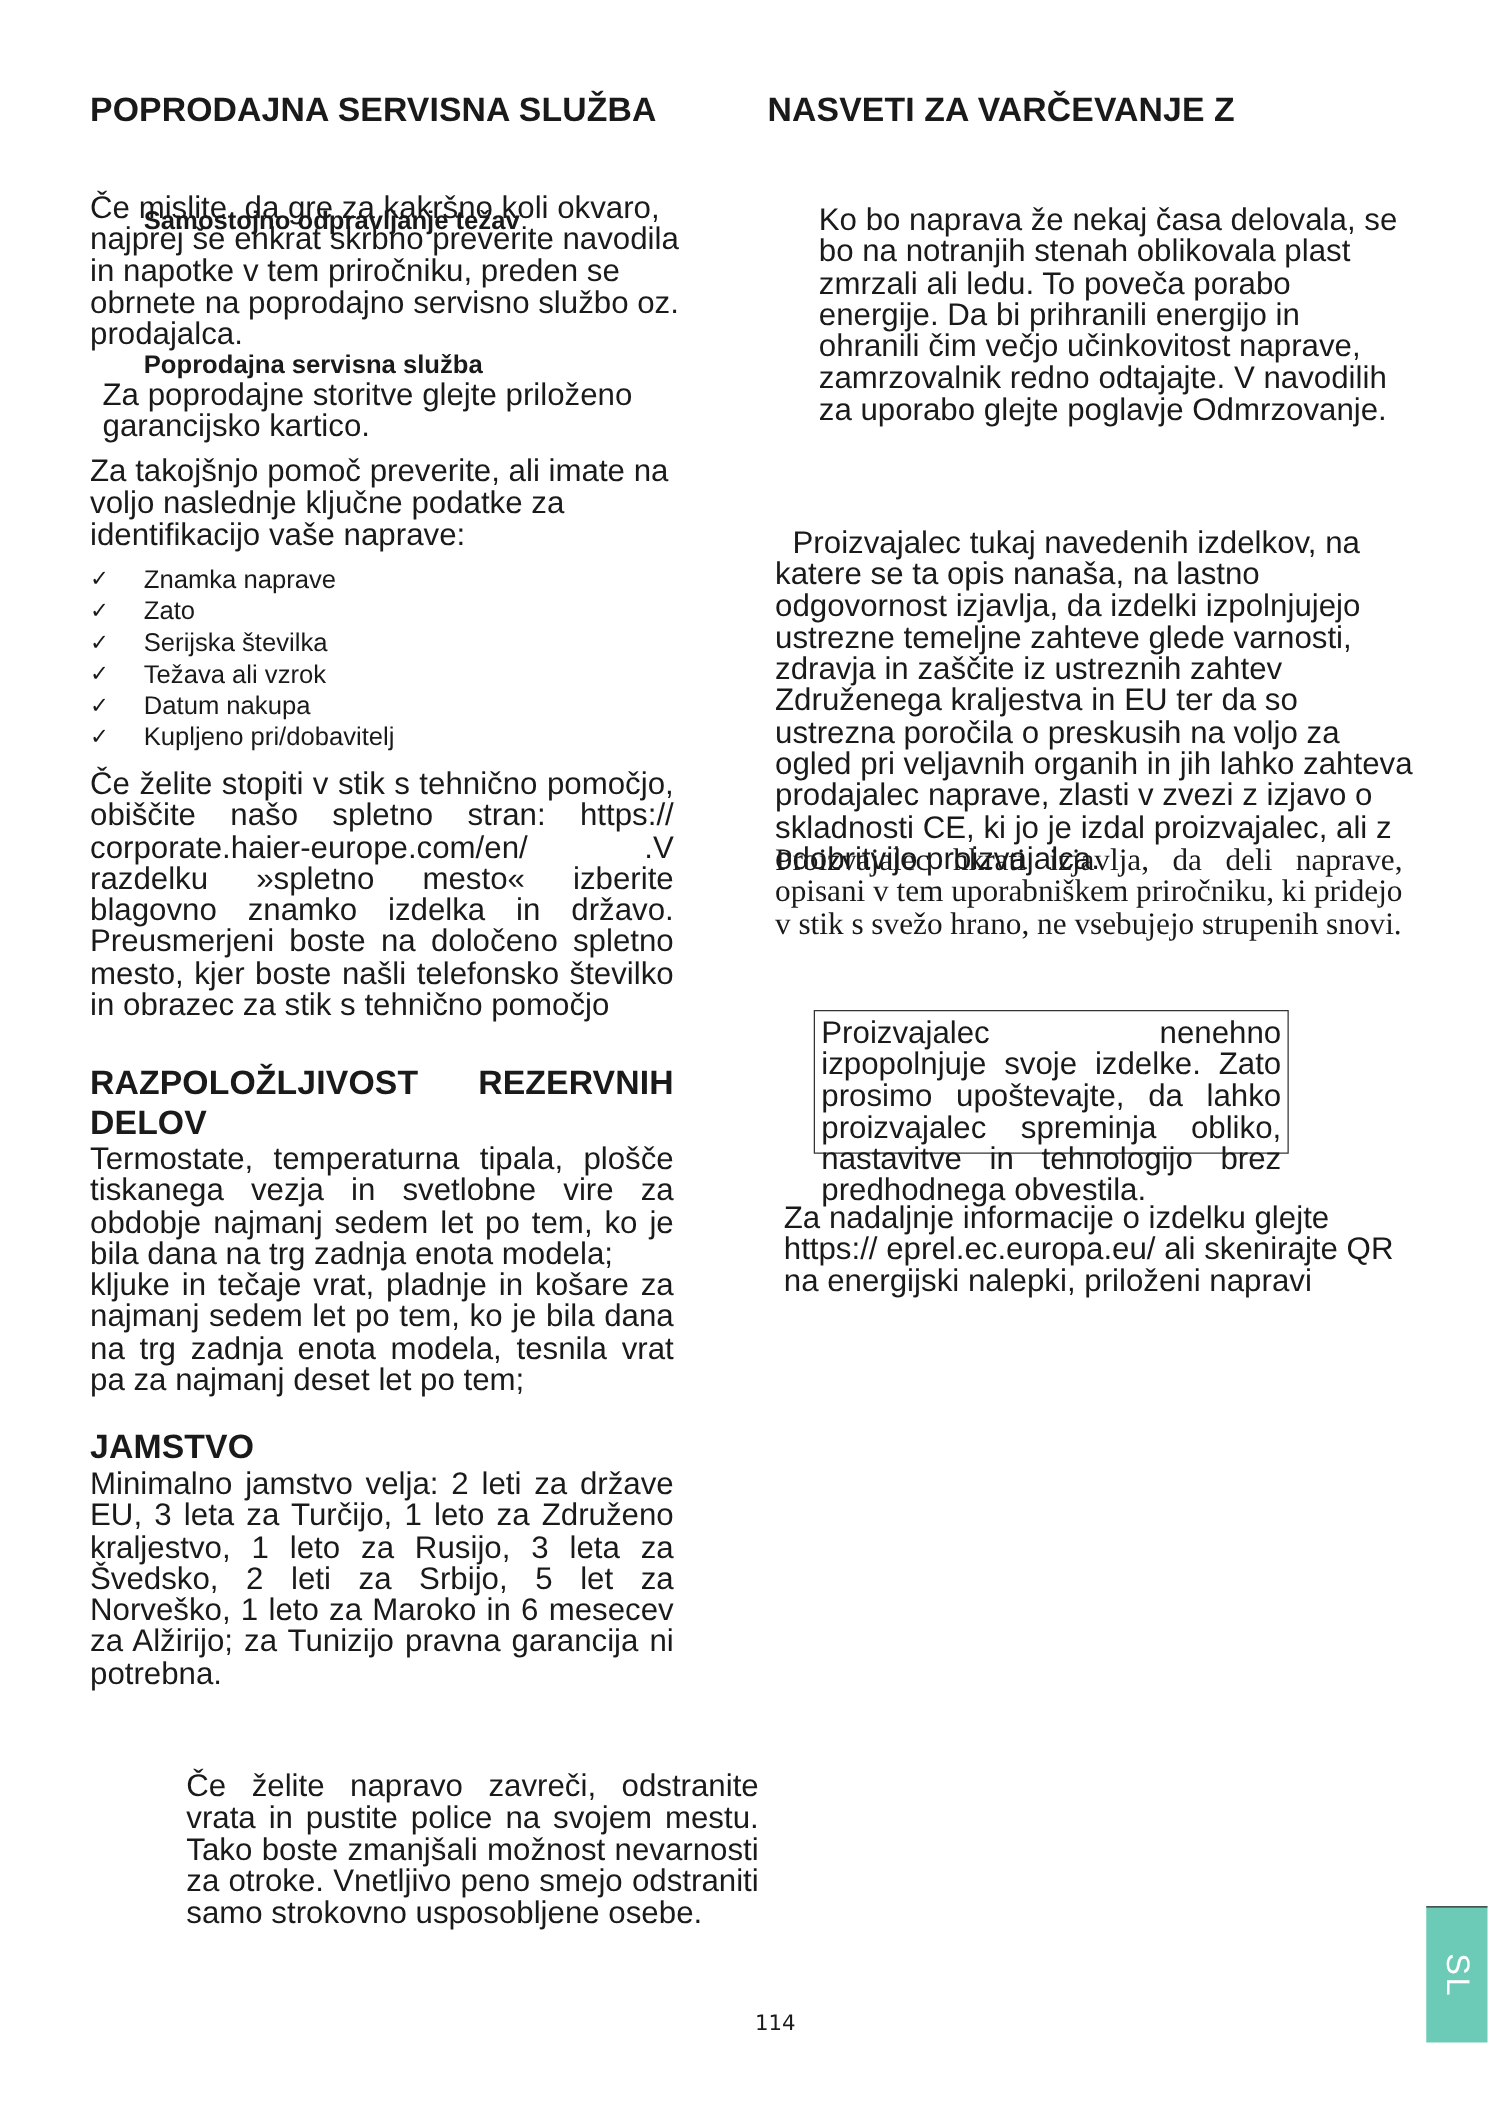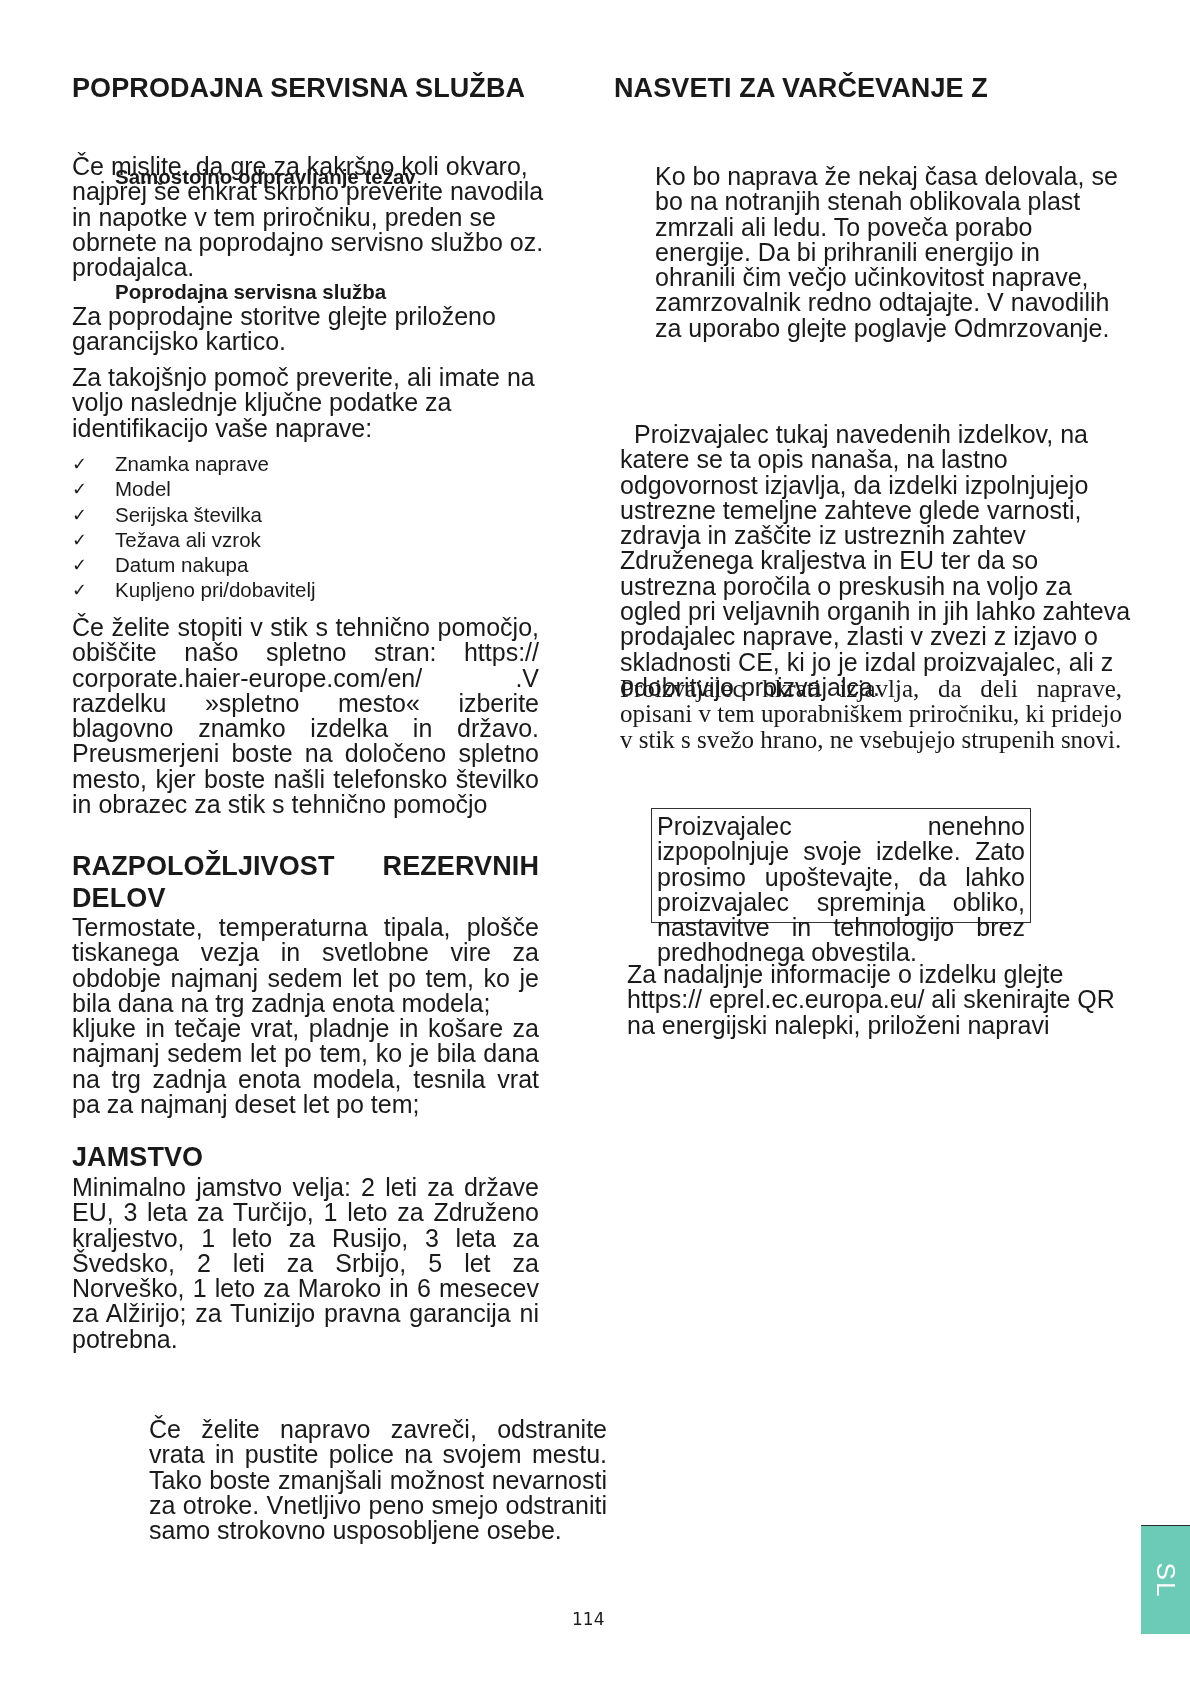--- a/index.html
+++ b/index.html
@@ -20,32 +20,32 @@
 </style>
 </head>
 <body>
 
 <h1 class="abs" style="left:72px; top:72px; width:500px;">POPRODAJNA SERVISNA SLUŽBA</h1>
 
 <h2 class="abs" style="left:115px; top:129px;margin-top:35px;">Samostojno odpravljanje težav</h2>
 <p class="abs" style="left:72px; top:154px; width:490px;">Če mislite, da gre za kakršno koli okvaro, najprej še enkrat skrbno preverite navodila in napotke v tem priročniku, preden se obrnete na poprodajno servisno službo oz. prodajalca.</p>
 
 <h2 class="abs" style="left:115px; top:279px;">Poprodajna servisna služba</h2>
-<p class="abs" style="left:72px; top:304px; width:500px;">Za poprodajne storitve glejte priloženo garancijsko kartico.</p>
+<p class="abs" style="left:82px; top:304px; width:500px;">Za poprodajne storitve glejte priloženo garancijsko kartico.</p>
 
 <p class="abs" style="left:72px; top:365px; width:480px;">Za takojšnjo pomoč preverite, ali imate na voljo naslednje ključne podatke za identifikacijo vaše naprave:</p>
 
 <ul class="abs list" style="left:72px; top:451px; width:470px;">
   <li>
       <span class="chk">✓</span>
       <span>Znamka naprave</span>
     </li>
   <li>
       <span class="chk">✓</span>
-      <span>Model</span>
+      <span>Zato</span>
     </li>
   <li>
       <span class="chk">✓</span>
       <span>Serijska številka</span>
     </li>
   <li>
       <span class="chk">✓</span>
       <span>Težava ali vzrok</span>
     </li>
   <li>
@@ -76,17 +76,17 @@
 <p class="abs" style="left:620px; top:422px; width:515px; text-indent:14px;">Proizvajalec tukaj navedenih izdelkov, na katere se ta opis nanaša, na lastno odgovornost izjavlja, da izdelki izpolnjujejo ustrezne temeljne zahteve glede varnosti, zdravja in zaščite iz ustreznih zahtev Združenega kraljestva in EU ter da so ustrezna poročila o preskusih na voljo za ogled pri veljavnih organih in jih lahko zahteva prodajalec naprave, zlasti v zvezi z izjavo o skladnosti CE, ki jo je izdal proizvajalec, ali z odobritvijo proizvajalca.</p>
 
 <p class="abs just" style="left:620px; top:676px; width:502px;font-family:Liberation Serif, serif;">Proizvajalec hkrati izjavlja, da deli naprave, opisani v tem uporabniškem priročniku, ki pridejo v stik s svežo hrano, ne vsebujejo strupenih snovi.</p>
 
 <div class="abs note-box" style="left:651px; top:808px; width:380px; height:115px;">
   <p class="just">Proizvajalec nenehno izpopolnjuje svoje izdelke. Zato prosimo upoštevajte, da lahko proizvajalec spreminja obliko, nastavitve in tehnologijo brez predhodnega obvestila.</p>
 </div>
 
 <p class="abs" style="left:627px; top:962px; width:500px;">Za nadaljnje informacije o izdelku glejte https:// eprel.ec.europa.eu/  ali skenirajte QR na energijski nalepki, priloženi napravi</p>
 
-<div class="abs page-num" style="left:572px; top:1609px;">114</div>
+<div class="abs page-num" style="left:604px; top:1609px;">114</div>
 
 <div class="abs sl-tab" style="left:1141px; top:1525px; width:49px; height:108px;">
   <span>SL</span>
 </div>
 
 </body></html>

